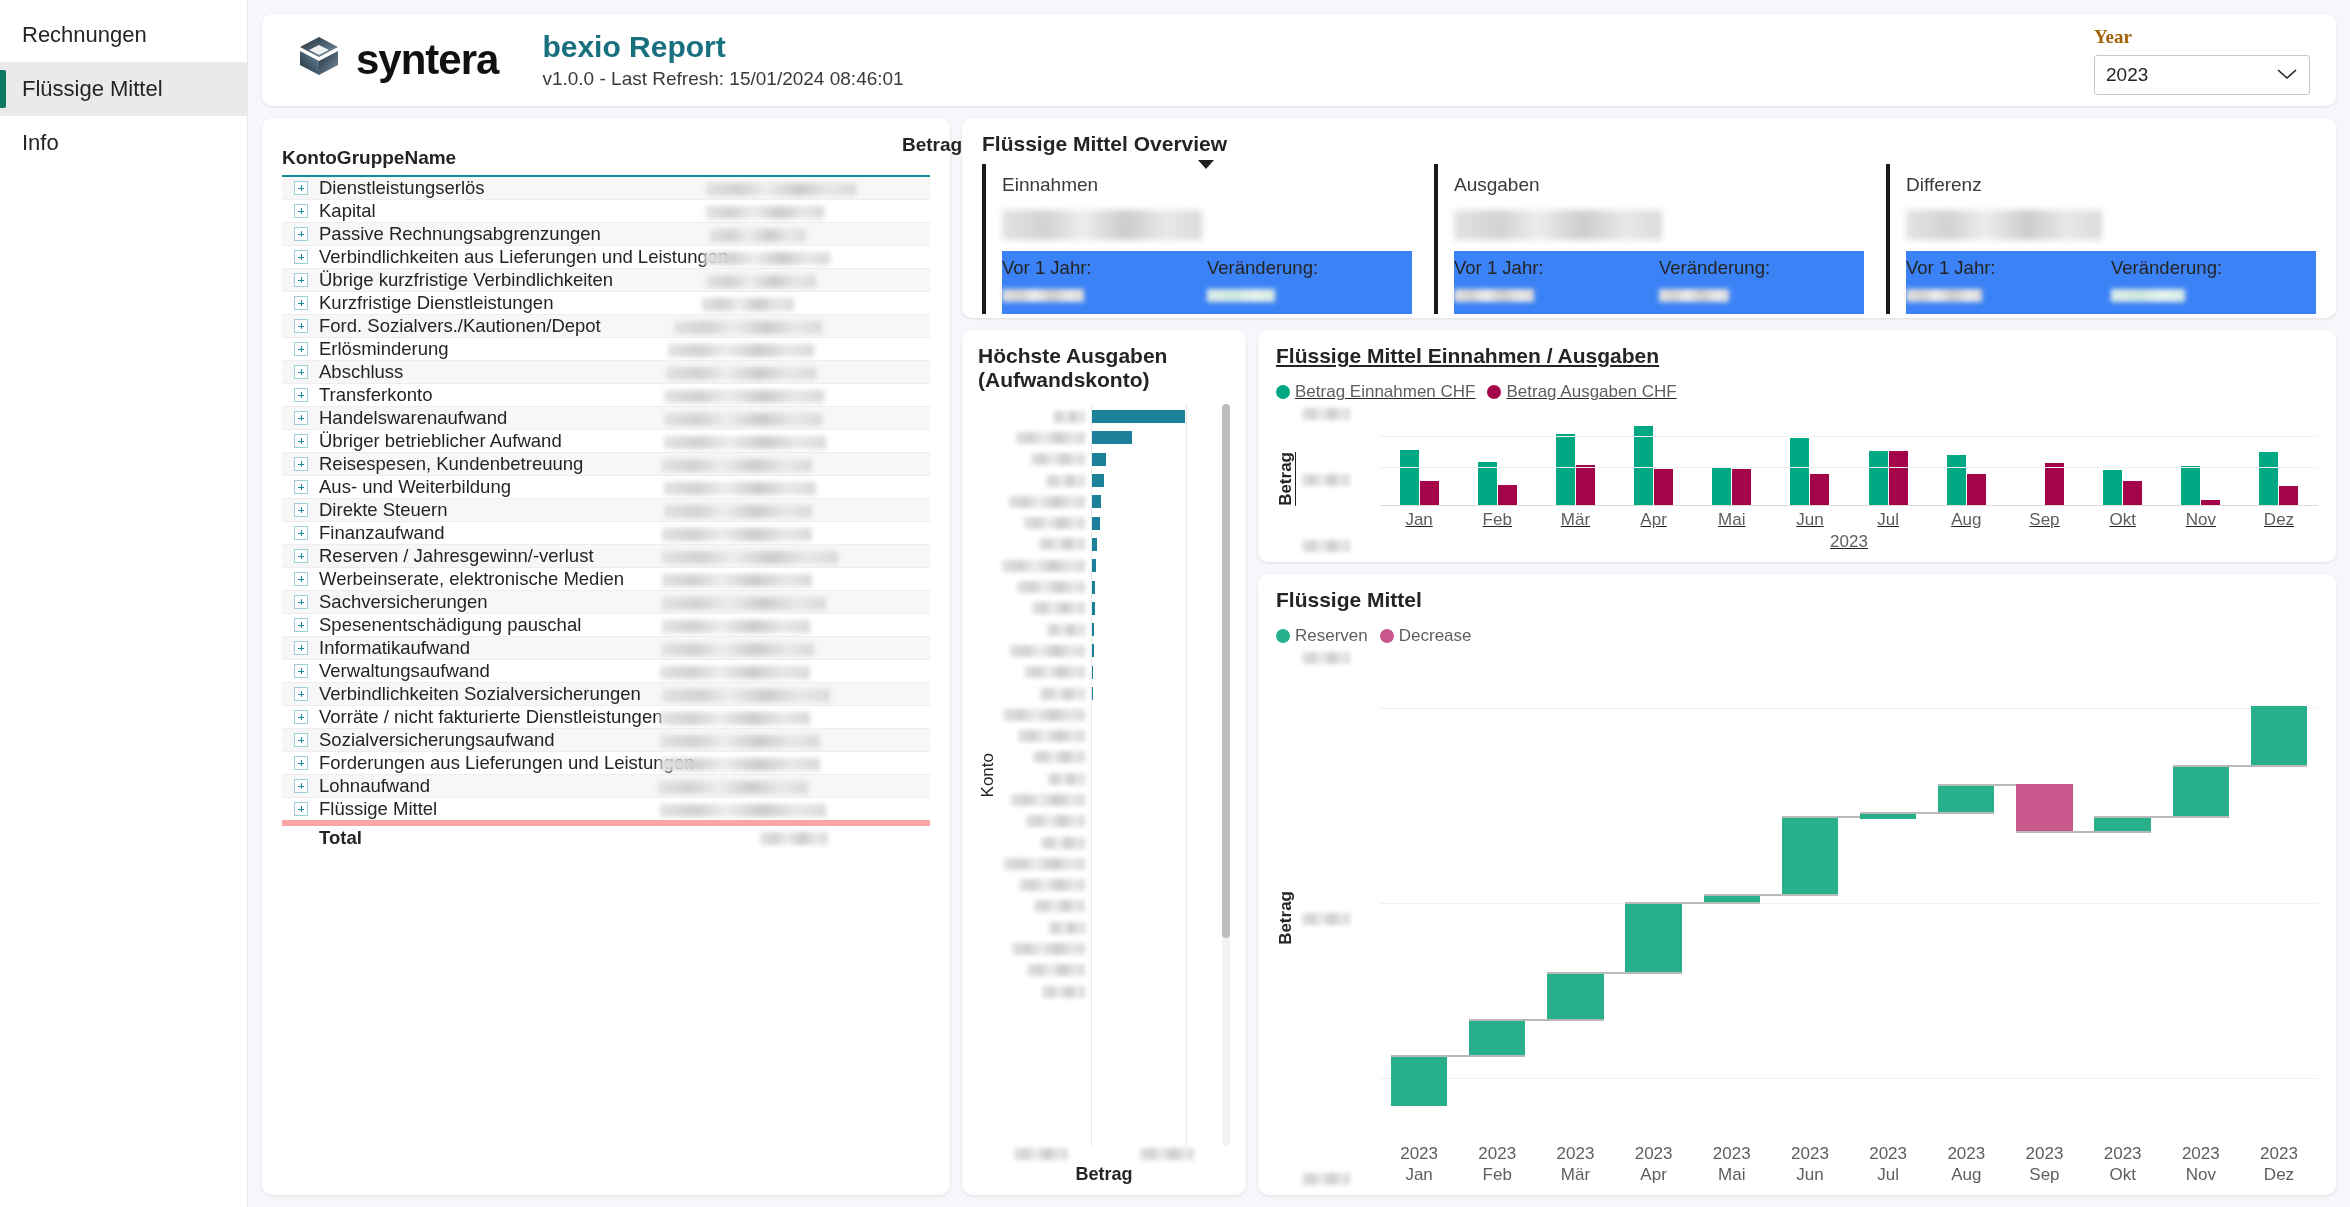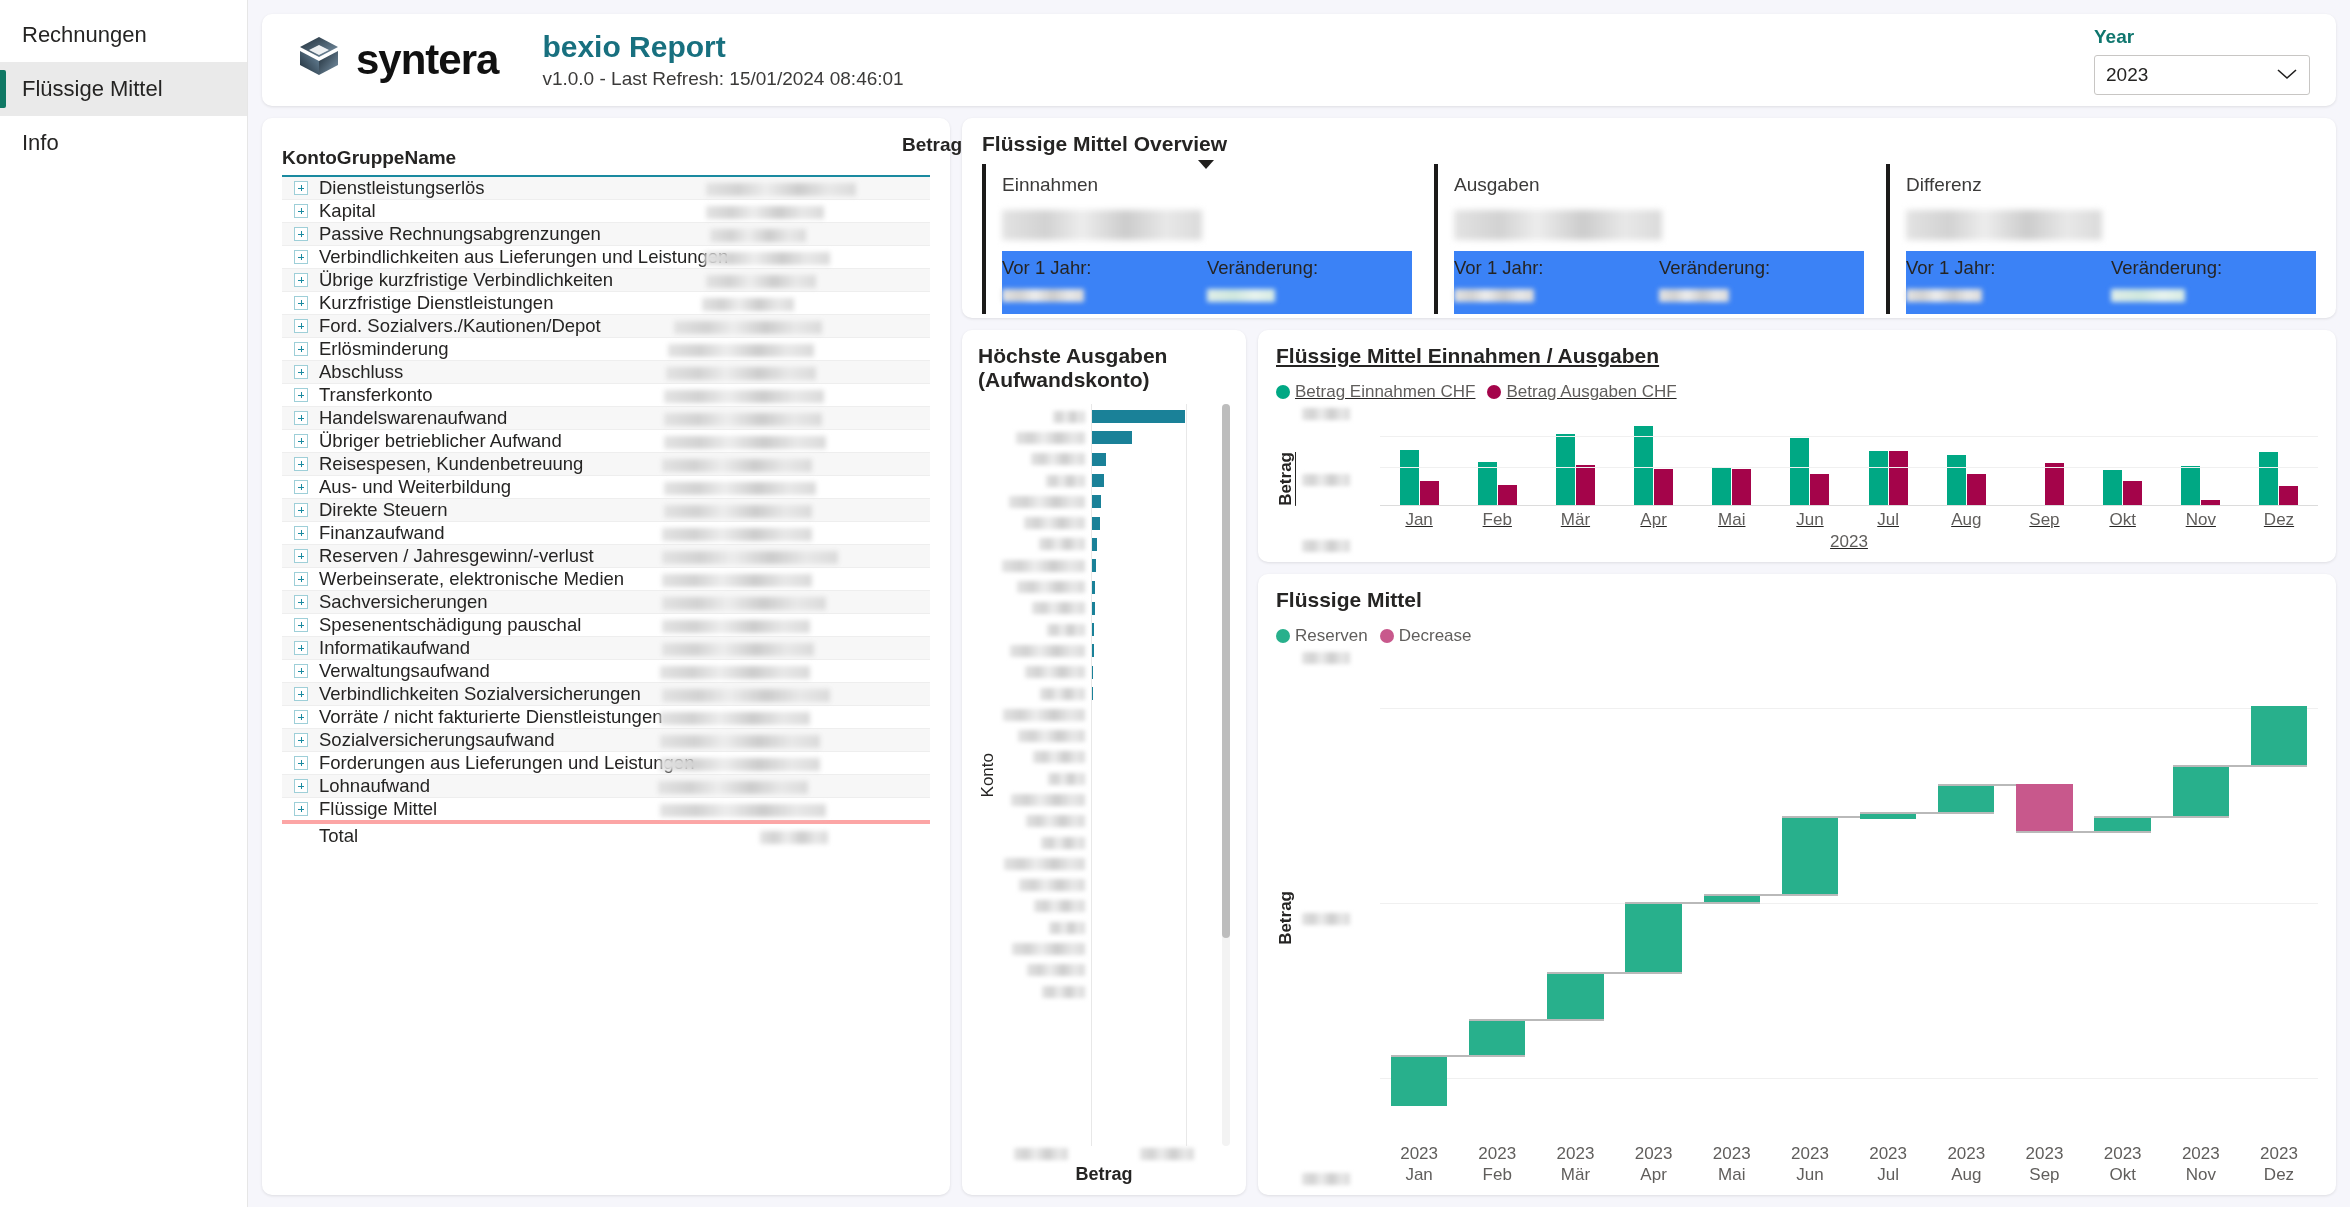--- a/index.html
+++ b/index.html
@@ -80,22 +80,23 @@
   }
   .report-sub {
     font-size: 19px;
     color: #3b3a39;
     margin-top: 5px;
   }
   .year-block { margin-left: auto; width: 216px; }
   .year-label {
     font-size: 19px;
     font-weight: 700;
-    color: #0f766e;
+    color: #a16207;
     margin-bottom: 7px;
+    font-family: Liberation Serif, serif;
   }
   .year-select {
     height: 40px;
     border: 1px solid #c8c6c4;
     border-radius: 3px;
     background: #fff;
     display: flex;
     align-items: center;
     padding: 0 11px;
     font-size: 19px;
@@ -145,24 +146,24 @@
   .tbl td {
     font-size: 18.5px;
     color: #252423;
     padding: 0;
     height: 22.1px;
     border-bottom: 1px solid #eeeeee;
     white-space: nowrap;
   }
   .tbl tr:nth-child(odd) td { background: #f7f7f7; }
   .tbl tr.total-row td {
-    font-weight: 400;
+    font-weight: 700;
     background: #ffffff;
     border-bottom: none;
-    border-top: 4px solid #fca5a5;
+    border-top: 6px solid #fca5a5;
     height: 26px;
   }
   .cell-name { display: flex; align-items: center; gap: 11px; padding-left: 12px; }
   .expander {
     width: 14px; height: 14px;
     flex: 0 0 14px;
     border: 1px solid #9ecfd8;
     position: relative;
     background: #fff;
     cursor: pointer;

